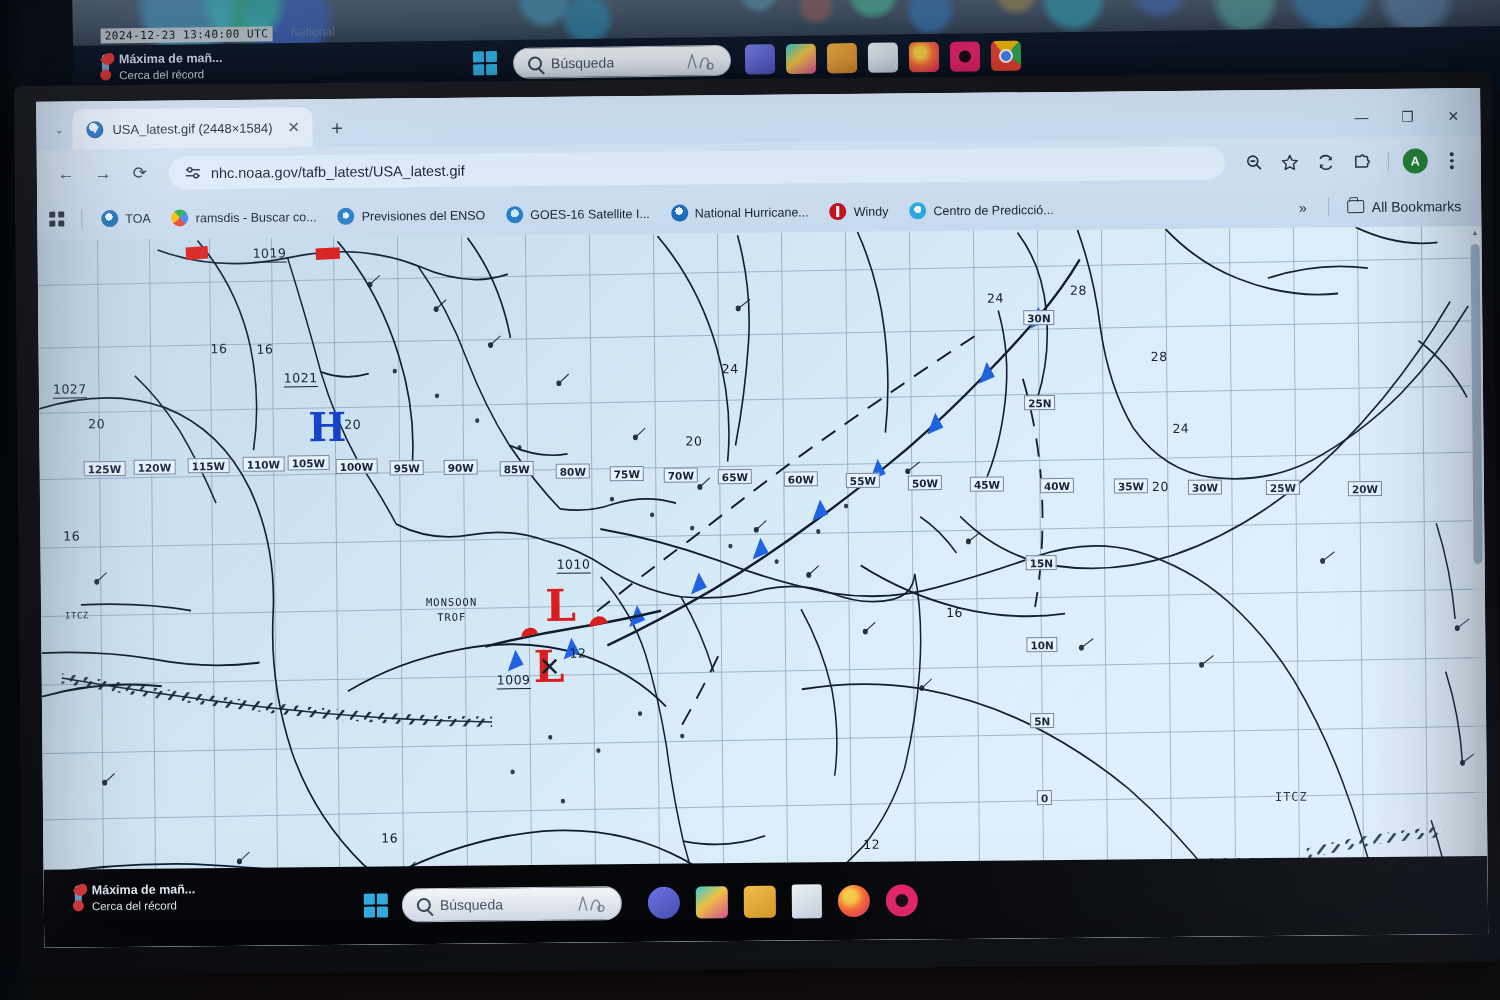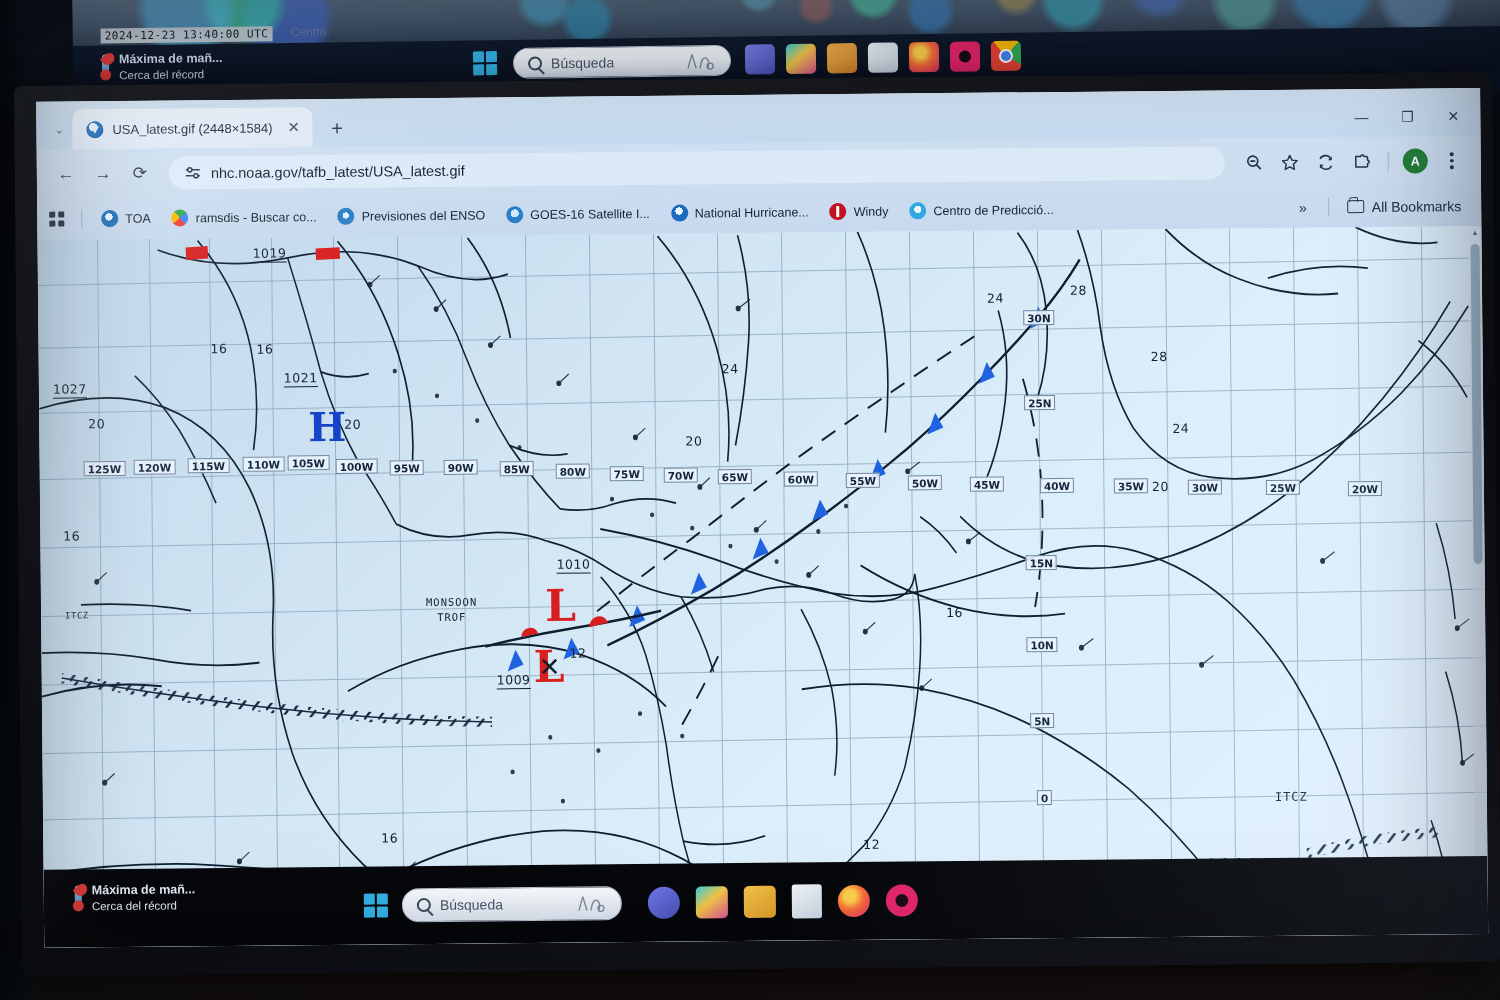--- a/index.html
+++ b/index.html
@@ -177,21 +177,21 @@
 
 <div id="stage">
   <div class="room-bg"></div>
   <div class="desk"></div>
   <div class="wall-left"></div>
 
   <div class="mon-top">
     <div class="mon-top-screen">
       <div class="sat-img"></div>
       <div class="sat-time">2024-12-23 13:40:00 UTC</div>
-      <div class="sat-word">Centro</div>
+      <div class="sat-word">National</div>
 
       <div class="top-tb">
         <div class="wx-widget" style="left:26px;top:7px;position:absolute;color:#cfd9ea;">
           <div class="wx-thermo">
             <span class="tube"></span>
               <span class="bulb"></span>
               <span class="dot"></span>
           </div>
           <div class="wx-txt">
             <div class="wx-l1">Máxima de mañ...</div>

